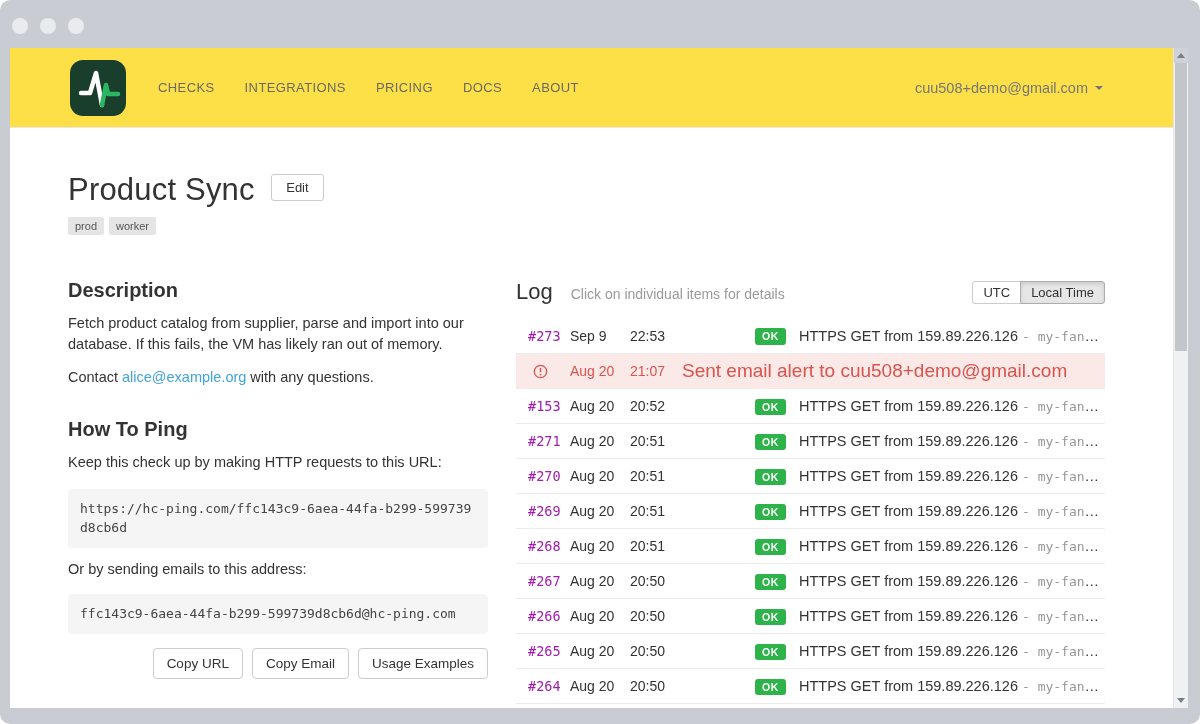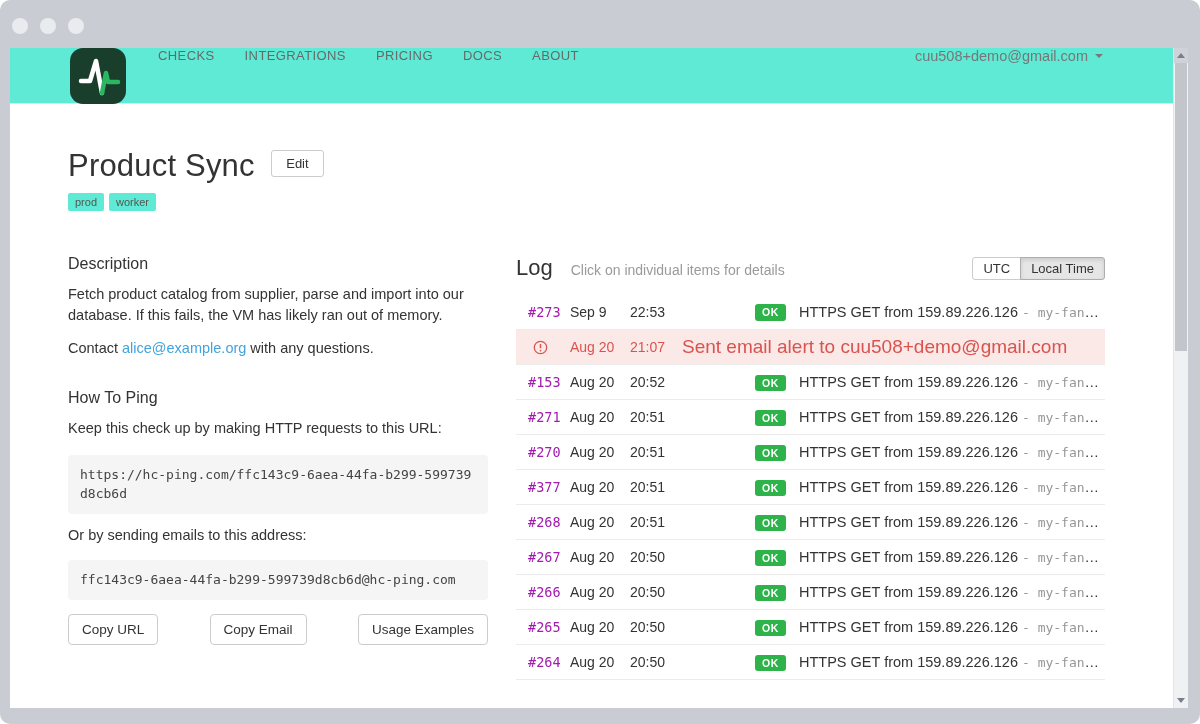--- a/index.html
+++ b/index.html
@@ -16,47 +16,47 @@
   
   .scrollbar { width:15px; background:#f0f1f3; border-left:1px solid #e4e5e7; position:relative; flex:none; }
   .sb-btn { position:absolute; left:0; right:0; height:15px; display:flex; align-items:center; justify-content:center; }
   .sb-up { top:0; background:#cfd3d9; }
   .sb-down { bottom:0; }
   .sb-arrow-up { width:0; height:0; border-left:4px solid transparent; border-right:4px solid transparent; border-bottom:5px solid #787f88; }
   .sb-arrow-down { width:0; height:0; border-left:4px solid transparent; border-right:4px solid transparent; border-top:5px solid #787f88; }
   .sb-thumb { position:absolute; top:15px; left:1px; right:1px; height:288px; background:#c2c5c9; }
 
   
-  .navbar { height:56px; display:flex; align-items:flex-start; padding:0 70px 0 60px; border-bottom:1px solid #e7e7e7; background:#5eead4; }
+  .navbar { height:80px; display:flex; align-items:center; padding:0 70px 0 60px; border-bottom:1px solid #e7e7e7; background:#fde047; }
   .logo { width:56px; height:56px; border-radius:13px; background:var(--logo-bg); margin-right:32px; flex:none; display:block; }
   .nav-links { display:flex; gap:30px; align-items:center; }
   .nav-link { font-size:13px; color:#696969; letter-spacing:.4px; cursor:pointer; text-transform:uppercase; }
   .nav-spacer { flex:1; }
   .account { font-size:14.5px; color:#777; display:flex; align-items:center; gap:7px; cursor:pointer; }
   .caret { width:0; height:0; border-left:4px solid transparent; border-right:4px solid transparent; border-top:4px solid #777; }
 
   
   .page { padding:44px 68px 0 58px; }
   h1.check-title { display:inline-block; font-size:31px; font-weight:500; color:#333; letter-spacing:.2px; }
   .edit-btn { display:inline-block; vertical-align:8px; margin-left:12px; font-size:13px; color:#333; background:#fff; border:1px solid #ccc; border-radius:3px; padding:5px 14px; cursor:pointer; font-family:inherit; }
   .tags { margin-top:9px; display:flex; gap:5px; }
-  .tag { background:#5eead4; color:#555; font-size:11px; padding:3px 7px; border-radius:2px;text-align:center; }
+  .tag { background:#e5e5e5; color:#555; font-size:11px; padding:3px 7px; border-radius:2px;text-align:center; }
 
   .columns { display:flex; gap:28px; margin-top:44px; align-items:flex-start; }
   .col-left { width:420px; flex:none; }
   .col-right { flex:1; min-width:0; }
 
-  h2.section { font-size:16px; font-weight:400; color:#333; }
+  h2.section { font-size:20px; font-weight:700; color:#333; }
   .col-left p { font-size:14.5px; color:#333; line-height:1.48; margin-top:11px; }
   a.mail-link { color:var(--link); text-decoration:none; cursor:pointer; }
 
   .how-to-ping { margin-top:30px; }
   .codeblock { background:#f5f5f5; border-radius:4px; padding:10px 12px; font-family:"DejaVu Sans Mono",monospace; font-size:13px; color:#444; line-height:1.5; margin-top:15px; word-break:break-all; }
   .ping-email-block { margin-top:14px; }
-  .btn-row { display:flex; justify-content:space-between; gap:9px; margin-top:14px; }
+  .btn-row { display:flex; justify-content:flex-end; gap:9px; margin-top:14px; }
   .btn { font-size:13.5px; color:#333; background:#fff; border:1px solid #ccc; border-radius:4px; padding:7px 13px; cursor:pointer; font-family:inherit; }
 
   
   .log-header { display:flex; align-items:baseline; }
   .log-title { font-size:22px; font-weight:500; color:#333; }
   .log-subtitle { font-size:14px; color:#9a9a9a; margin-left:18px; }
   .log-header-spacer { flex:1; }
   .toggle-group { display:flex; align-self:flex-start; margin-top:2px; }
   .toggle-btn { font-size:13px; color:#333; background:#fff; border:1px solid #ccc; padding:3px 10px; cursor:pointer; font-family:inherit; }
   .toggle-btn.left { border-radius:3px 0 0 3px; }
@@ -196,21 +196,21 @@
 
   <div class="log-row">
     <span class="col-num">#270</span>
     <span class="col-date">Aug 20</span>
     <span class="col-time">20:51</span>
     <span><span class="badge-ok">OK</span></span>
     <span class="col-event"><span>HTTPS GET from 159.89.226.126</span> <span class="event-tail">- my-fancy-sy…</span></span>
   </div>
 
   <div class="log-row">
-    <span class="col-num">#377</span>
+    <span class="col-num">#269</span>
     <span class="col-date">Aug 20</span>
     <span class="col-time">20:51</span>
     <span><span class="badge-ok">OK</span></span>
     <span class="col-event"><span>HTTPS GET from 159.89.226.126</span> <span class="event-tail">- my-fancy-sy…</span></span>
   </div>
 
   <div class="log-row">
     <span class="col-num">#268</span>
     <span class="col-date">Aug 20</span>
     <span class="col-time">20:51</span>

